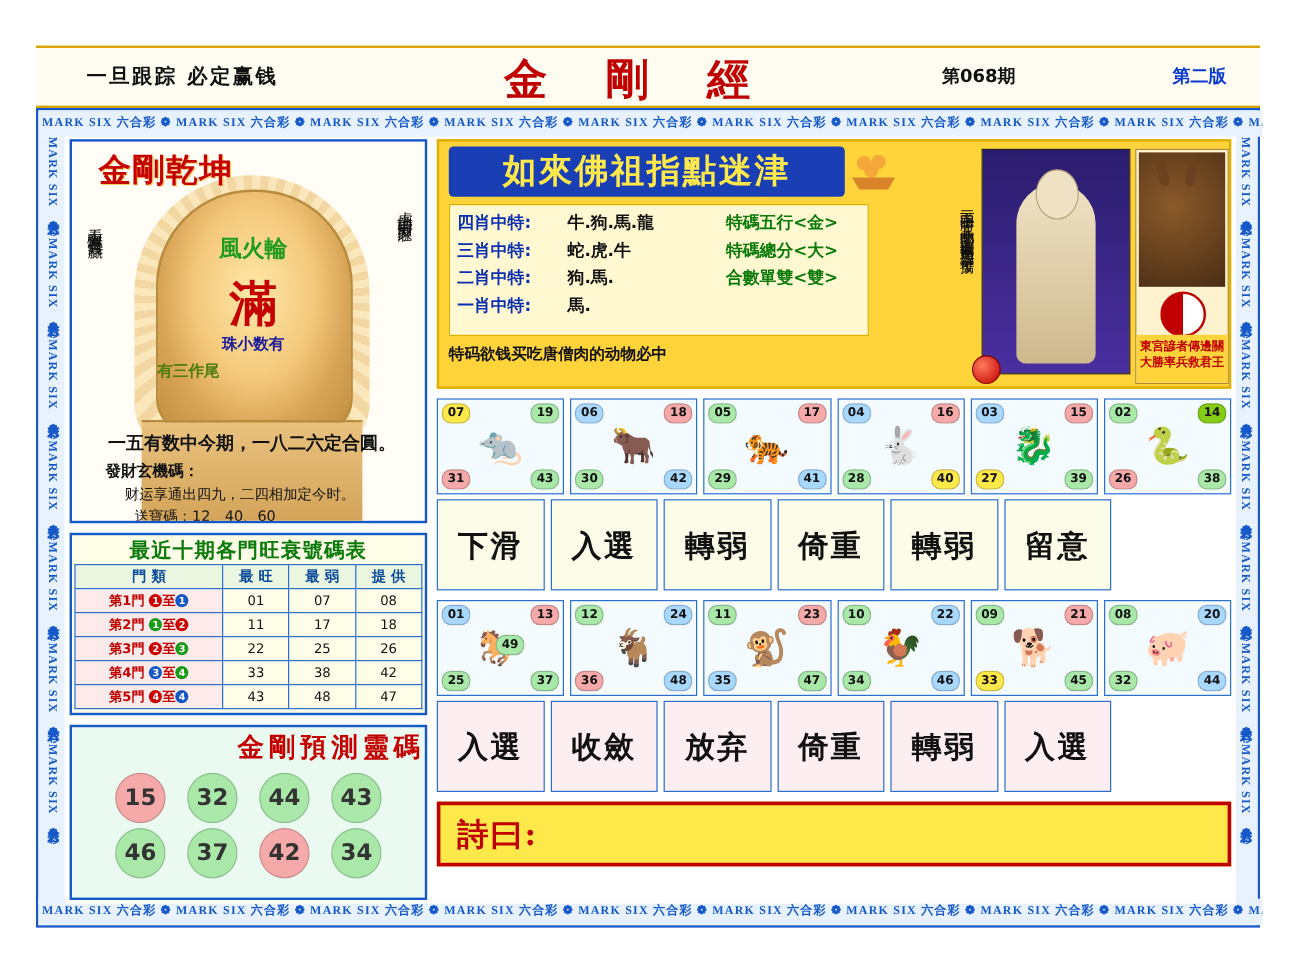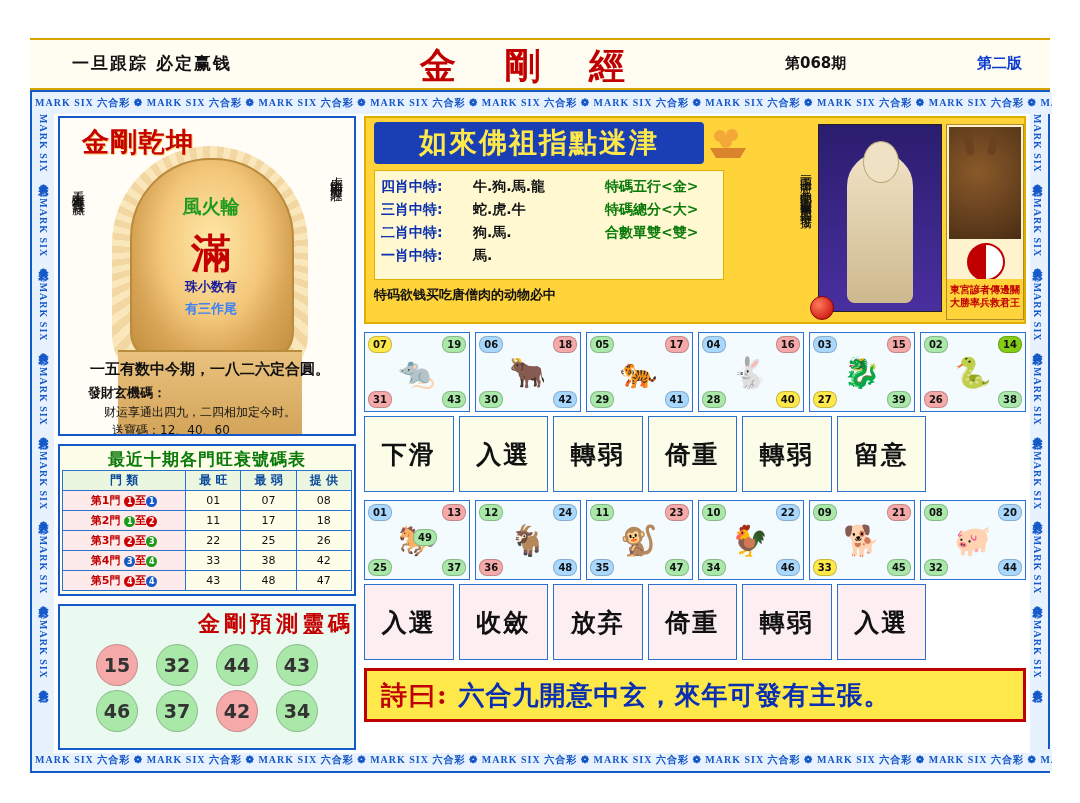--- a/index.html
+++ b/index.html
@@ -92,22 +92,22 @@
   }
   .lbl-man{
     position:absolute;left:101px;top:108px;width:100px;text-align:center;
     font-size:40px;font-weight:bold;color:#c40000;font-family:"DejaVu Serif",serif;
   }
   .lbl-zhu{
     position:absolute;left:71px;top:160px;width:160px;text-align:center;
     font-size:13px;color:#1a1a9b;font-weight:bold;
   }
   .lbl-you{
-    position:absolute;left:71px;top:182px;width:160px;text-align:center;
-    font-size:13px;color:#3b82f6;font-weight:bold;
+    position:absolute;left:71px;top:182px;width:160px;
+    font-size:13px;color:#4d7c0f;font-weight:bold;
   }
   .side-left-text{
     position:absolute;left:8px;top:62px;width:20px;
     writing-mode:vertical-rl;font-size:13px;line-height:19px;color:#111;letter-spacing:2px;
   }
   .side-right-text{
     position:absolute;right:8px;top:48px;width:22px;
     writing-mode:vertical-rl;font-size:13px;line-height:20px;color:#111;letter-spacing:2px;
   }
   .poem-line{
@@ -548,19 +548,18 @@
           <div class="wcard">入選</div>
           <div class="wcard">收斂</div>
           <div class="wcard">放弃</div>
           <div class="wcard">倚重</div>
           <div class="wcard">轉弱</div>
           <div class="wcard">入選</div>
         </div>
 
         <div class="poem-bar">
           <div class="poem-label">詩曰:</div>
-          <div class="poem-text">六合九開意中玄，來年可發有主張。</div>
         </div>
 
       </div>
     </div>
   </div>
 </div>
 
 </body></html>

